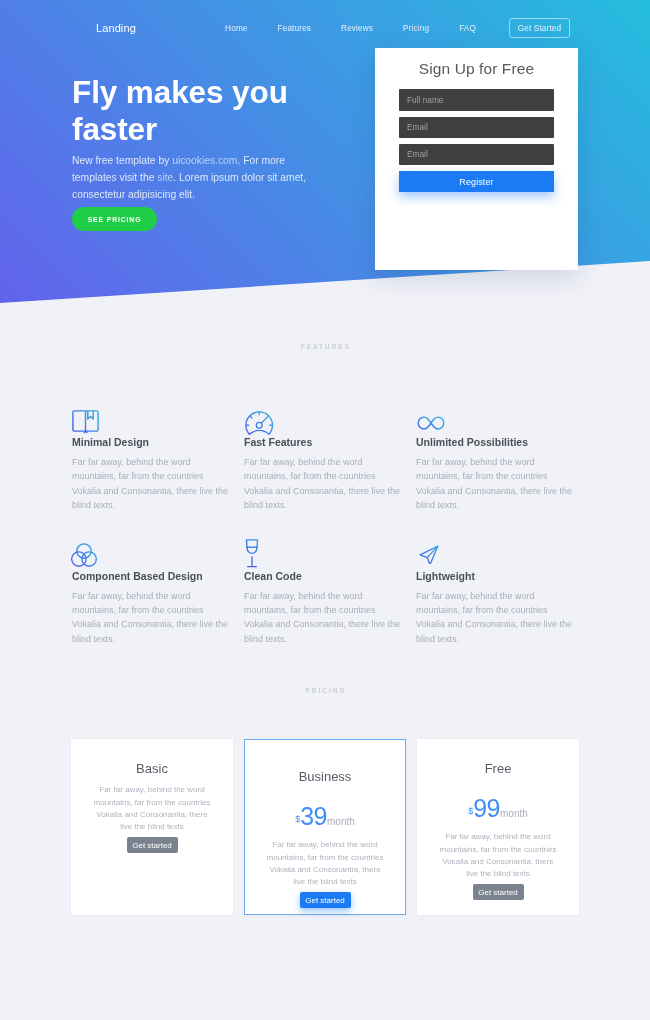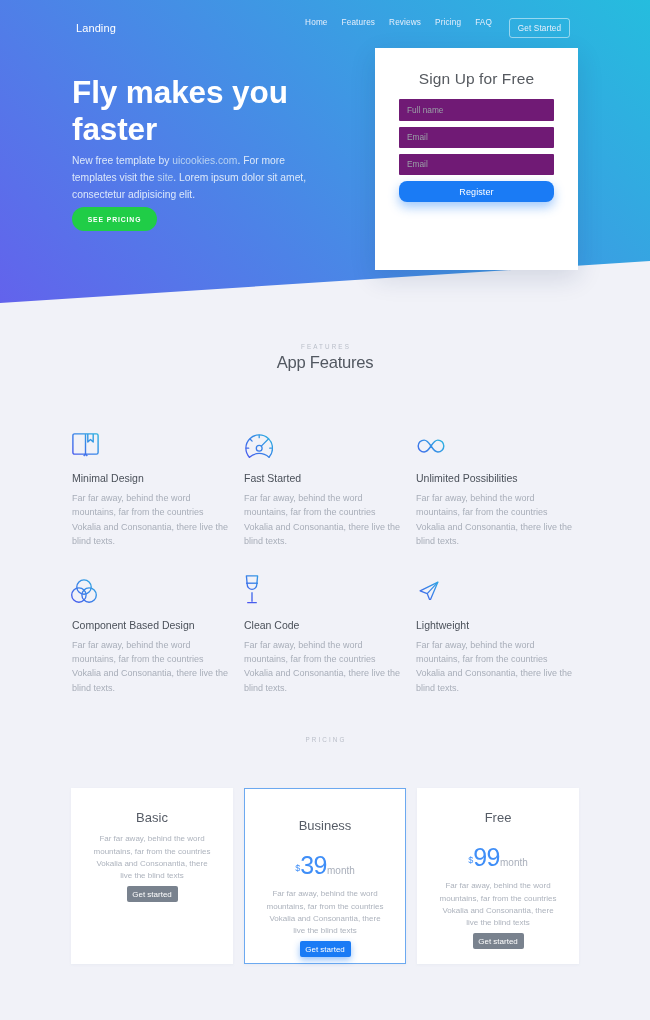--- a/index.html
+++ b/index.html
@@ -1,49 +1,49 @@
 <!DOCTYPE html>
 <html><head>
 <meta charset="utf-8">
 <style>
 *{margin:0;padding:0;box-sizing:border-box}
 html,body{width:650px;height:1020px;overflow:hidden}
 body{font-family:"Liberation Sans",sans-serif;background:#f1f2f8;-webkit-font-smoothing:antialiased}
 .hero{position:relative;width:650px;height:310px;overflow:hidden}
 .hero-bg{position:absolute;inset:0;background:linear-gradient(45.5deg,#6362ec 0%,#25bdde 100%);
  -webkit-clip-path:polygon(0 0,650px 0,650px 261px,0 303px);clip-path:polygon(0 0,650px 0,650px 261px,0 303px)}
-.nav{position:absolute;top:0;left:0;right:0;height:56px;padding-right:80px;display:flex;align-items:center;padding-left:76px;z-index:5}
+.nav{position:absolute;top:0;left:0;right:0;height:56px;padding-right:80px;display:flex;align-items:center;padding-left:96px;z-index:5}
 .brand{color:#fff;font-size:11px;font-weight:400;letter-spacing:.1px}
-.navlinks{margin-left:auto;display:flex;gap:0}
+.navlinks{margin-left:auto;display:flex;align-items:center;gap:16px}
 .navlinks a{color:#e6effb;font-size:8.2px;text-decoration:none;padding:0 7px;letter-spacing:.15px}
 .getstarted{margin-left:10px;display:flex;align-items:center;justify-content:center;width:61px;height:20px;border:1px solid rgba(255,255,255,.5);border-radius:3px;color:#fff;font-size:9px;text-decoration:none;letter-spacing:.15px}
 .hero-inner{position:absolute;left:72px;top:74px;width:248px;z-index:4}
 h1.hero-title{color:#fff;font-size:31.5px;font-weight:700;line-height:37px;letter-spacing:-.1px}
 p.hero-sub{margin-top:4px;color:#dce8fa;font-size:10.3px;line-height:17px;font-weight:400;width:247px}
 p.hero-sub a{color:#b9d2f2;text-decoration:none}
 .btn-pricing{display:flex;align-items:center;justify-content:center;margin-top:4px;background:#20cd47;color:#fff;font-size:6.8px;font-weight:700;letter-spacing:.9px;width:85px;height:24px;border-radius:14px;text-decoration:none}
 .card{position:absolute;left:375px;top:48px;width:203px;height:222px;background:#fff;z-index:6;box-shadow:0 8px 24px rgba(20,40,90,.14)}
-.card h2{text-align:center;font-size:15.5px;font-weight:400;color:#55595f;padding-top:22px;letter-spacing:.1px;line-height:18px}
+.card h2{text-align:center;font-size:15.5px;font-weight:400;color:#55595f;padding-top:12px;letter-spacing:.1px;line-height:18px}
 .form{padding:0 24px;margin-top:11.4px}
-.fi{width:100%;height:21.3px;background:#701a75;border:0;font-family:inherit;font-size:8.3px;color:#8b9097;padding:0 8px;margin-bottom:5.9px;display:block;border-radius:1px;line-height:21.3px}
+.fi{width:100%;height:21.3px;background:#404040;border:0;font-family:inherit;font-size:8.3px;color:#8b9097;padding:0 8px;margin-bottom:5.9px;display:block;border-radius:1px;line-height:21.3px}
 .fi::placeholder{color:#9aa0a7}
 .sel{position:relative}
 .sel .fi{margin-bottom:17.4px}
 .chev{position:absolute;right:7px;top:9px;pointer-events:none}
-.btn-reg{width:100%;height:21px;background:#1a7bf5;color:#fff;border:0;border-radius:8px;font-family:inherit;font-size:9px;box-shadow:0 5px 11px rgba(26,123,245,.42);cursor:pointer;letter-spacing:.1px}
+.btn-reg{width:100%;height:21px;background:#1a7bf5;color:#fff;border:0;border-radius:0;font-family:inherit;font-size:9px;box-shadow:0 5px 11px rgba(26,123,245,.42);cursor:pointer;letter-spacing:.1px}
 .sec{padding:0 72px}
 .sec-head{text-align:center;padding-top:33px}
 .pricing-sec .sec-head{padding-top:41px}
 .pricing-sec .sec-title{margin-top:-1px}
 .pricing-sec .pricing-grid{margin-top:44px}
 .eyebrow{font-size:6.3px;letter-spacing:2.1px;color:#b9bec8;text-transform:uppercase;line-height:8px;padding-left:2px}
 .sec-title{font-size:16.6px;font-weight:400;color:#525861;margin-top:1px;line-height:22px;letter-spacing:-.25px}
 .feat-grid{display:grid;grid-template-columns:repeat(3,1fr);column-gap:10px;row-gap:20px;margin-top:48px}
 .feat .ic{height:35px;display:flex;align-items:flex-end;position:relative}
-.feat h3{font-size:10.5px;font-weight:400;color:#4a5059;margin-top:15px;line-height:13px}
+.feat h3{font-size:10.5px;font-weight:700;color:#4a5059;margin-top:2px;line-height:13px}
 .feat p{font-size:9px;line-height:14.4px;color:#a8aeb9;margin-top:6px}
 .pricing-grid{display:grid;grid-template-columns:repeat(3,162px);justify-content:space-between;margin-top:42px;margin-left:-1px;width:508px}
 .pcard{background:#fff;text-align:center;padding:19px 14px 0;height:176px;position:relative;box-shadow:0 1px 3px rgba(120,135,170,.07)}
 .pcard.hl{border:1px solid #6ca9f0;padding-top:26px}
 .pcard h3{font-size:13px;font-weight:400;color:#565c66;line-height:15px;margin-top:3px}
 .price{margin-top:23px;color:#3f8ef7;line-height:18px;white-space:nowrap}
 .price .cur{font-size:9px;vertical-align:top;position:relative;top:3px}
 .price .num{font-size:25px;font-weight:300;letter-spacing:-.5px}
 .price .per{font-size:10px;color:#a9afbb}
 .pcard p{font-size:8px;line-height:12.4px;color:#adb3bd;margin-top:8px;padding:0 6px}
@@ -87,21 +87,20 @@
       <input class="fi" placeholder="Email" style="">
       <input class="fi" placeholder="Email" style="">
       <button class="btn-reg">Register</button>
     </div>
   </div>
 </div>
 
 <section class="sec">
   <div class="sec-head">
     <div class="eyebrow">FEATURES</div>
-    <div class="sec-title">App Features</div>
   </div>
   <div class="feat-grid" id="featgrid">
       <div class="feat">
         <div class="ic">
           <svg width="27" height="24" viewBox="0 0 27 24">
             <g fill="none" stroke="url(#ig)" stroke-width="1.4" stroke-linejoin="round">
               <rect x=".9" y=".9" width="25.2" height="20.2" rx="1.6"></rect>
               <path d="M13.5 1.1v20"></path>
               <path d="M13.5 21.1 15.3 23M13.5 21.1 11.7 23"></path>
               <path d="M15.8 1.1v7.9l2.7-2.4 2.7 2.4V1.1"></path>
@@ -116,21 +115,21 @@
           <svg width="28" height="28" viewBox="0 0 28 28" style="margin-bottom:-5px;margin-left:1px">
             <g fill="none" stroke="url(#ig)" stroke-width="1.3" stroke-linecap="round">
               <path d="M4.46 23.25A13.3 13.3 0 1 1 24.21 22.96"></path>
               <path d="M4.46 23.25c2.7-2.4 6-3.8 9.74-3.8s7.1 1.45 9.8 3.9"></path>
               <circle cx="14.2" cy="14.2" r="2.9"></circle>
               <path d="m16.3 12.1 7.3-7.3"></path>
               <path d="M14.2 1.2v2.5M1.2 14.2h2.5M24.7 14.2h2.5M5.3 5.3l1.8 1.8"></path>
             </g>
           </svg>
         </div>
-        <h3>Fast Started</h3>
+        <h3>Fast Features</h3>
         <p>Far far away, behind the word mountains, far from the countries Vokalia and Consonantia, there live the blind texts.</p>
       </div>
       <div class="feat">
         <div class="ic">
           <svg width="30" height="14" viewBox="0 0 30 14" style="margin-bottom:4px">
             <path d="M15 7c2.2-3.5 3.9-5.9 6.9-5.9a5.9 5.9 0 0 1 0 11.8C18.9 12.9 17.2 10.5 15 7zm0 0C12.8 3.5 11.1 1.1 8.1 1.1a5.9 5.9 0 0 0 0 11.8C11.1 12.9 12.8 10.5 15 7z" fill="none" stroke="url(#ig)" stroke-width="1.45" stroke-linecap="round"></path>
           </svg>
         </div>
         <h3>Unlimited Possibilities</h3>
         <p>Far far away, behind the word mountains, far from the countries Vokalia and Consonantia, there live the blind texts.</p>

